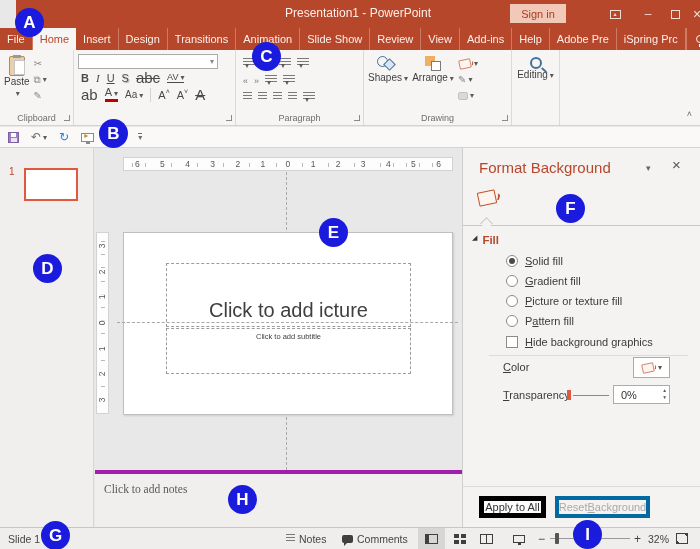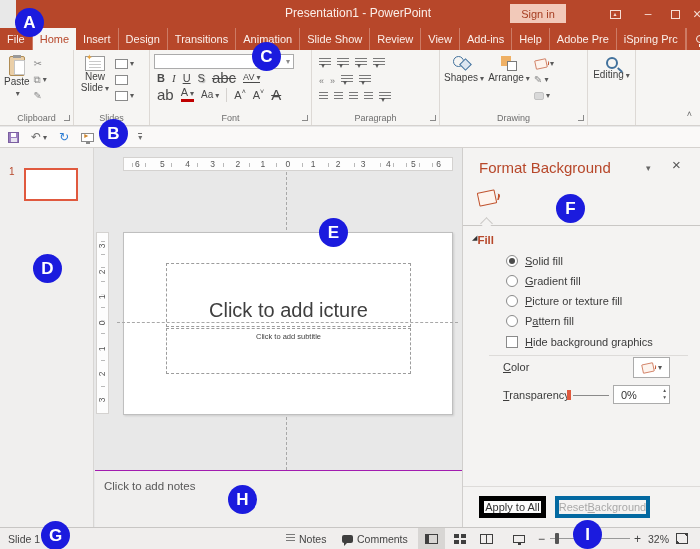--- a/index.html
+++ b/index.html
@@ -108,34 +108,34 @@
   .vruler::before { content:''; position:absolute; top:8px; bottom:8px; left:4px; width:4px; background:repeating-linear-gradient(#B9B9B9 0 1px,transparent 1px 13.2px); }
   .vruler span { position:relative; font-size:8.5px; color:#555; background:#FDFDFD; transform:rotate(-90deg); }
   .slide { position:absolute; left:28px; top:84px; width:330px; height:183px; background:#fff; border:1px solid #BFBFBF; box-shadow:1px 1px 2px rgba(0,0,0,.12); }
   .ph { position:absolute; left:42px; width:245px; border:1px dashed #9C9C9C; background:transparent; }
   .ph-title { top:30px; height:64px; display:flex; align-items:flex-end; justify-content:center; padding-bottom:4px; font-size:20px; color:#3F3F3F; font-weight:300; }
   .ph-sub { top:95px; height:46px; display:flex; align-items:flex-start; justify-content:center; padding-top:3px; font-size:7.5px; color:#3F3F3F; }
   .guide-v { position:absolute; left:191px; top:24px; bottom:0; width:0; border-left:1px dashed #A8A8A8; }
   .guide-h { position:absolute; top:174px; left:22px; right:4px; height:0; border-top:1px dashed #A8A8A8; }
 
   
-  .notes { position:absolute; left:95px; top:470px; width:367px; height:57px; background:#F0EFEE; border-top:1px solid #a21caf; }
+  .notes { position:absolute; left:95px; top:470px; width:367px; height:57px; background:#F0EFEE; border-top:4px solid #a21caf;font-family:Liberation Serif, serif; }
   .notes-text { position:absolute; left:9px; top:9px; font-size:11.5px; color:#595959; }
 
   
   .pane { position:absolute; left:462px; top:148px; right:0; bottom:22px; background:#F4F3F2; border-left:1px solid #D0CECC; font-size:11px; }
   .pane-title { position:absolute; left:16px; top:11px; font-size:15px; color:#B7472A; }
   .pane-dd { position:absolute; left:183px; top:15px; color:#666; font-size:9px; }
   .pane-x { position:absolute; left:209px; top:8px; color:#555; font-size:15px; }
   .bucket { position:absolute; left:15px; top:43px; width:18px; height:14px; border:1px solid #C0522D; background:#FDF4EE; transform:rotate(-12deg); border-radius:1px; }
   .bucket::after { content:''; position:absolute; right:-5px; top:3px; width:6px; height:7px; border-right:2px solid #C0522D; border-radius:0 3px 3px 0; transform:rotate(20deg); }
   .bucket.small { position:static; transform:rotate(-12deg) scale(.65); margin:-2px; }
   .tabline { position:absolute; left:0; right:0; top:77px; border-bottom:1px solid #C9C7C5; }
   .tabnotch { position:absolute; left:19px; top:71px; width:9px; height:9px; background:#F4F3F2; border-left:1px solid #C9C7C5; border-top:1px solid #C9C7C5; transform:rotate(45deg); }
-  .fill-hdr { position:absolute; left:9px; top:86px; display:flex; align-items:flex-start; }
+  .fill-hdr { position:absolute; left:9px; top:86px; display:flex; align-items:flex-start; gap:5px; }
   .fill-tri { font-size:7px; color:#333; }
   .fill-txt { font-weight:bold; color:#B7472A; font-size:11.5px; }
   .opt { position:absolute; left:43px; display:flex; align-items:center; gap:7px; height:16px; color:#3B3B3B; }
   .radio { width:12px; height:12px; border:1px solid #8A8A8A; border-radius:50%; background:#fff; position:relative; flex:none; }
   .radio.sel::after { content:''; position:absolute; left:2px; top:2px; width:6px; height:6px; border-radius:50%; background:#4A4A4A; }
   .chk { width:12px; height:12px; border:1px solid #8A8A8A; background:#fff; flex:none; }
   .pane-sep { position:absolute; left:26px; right:12px; top:207px; border-top:1px solid #DDDBD9; }
   .color-row { position:absolute; left:40px; top:213px; color:#3B3B3B; }
   .color-btn { position:absolute; left:170px; top:209px; width:37px; height:21px; background:#fff; border:1px solid #ABABAB; display:flex; align-items:center; justify-content:center; gap:3px; }
   .color-btn .dd2 { font-size:8px; color:#555; }
@@ -223,38 +223,20 @@
       </div>
       <div class="col">
         <span class="smallicon">✂</span>
         <span class="smallicon dd">⧉</span>
         <span class="smallicon">✎</span>
       </div>
       <div class="group-label">Clipboard</div>
       <div class="launcher"></div>
     </div>
 
-    <div class="group g-slides">
-      <div class="bigbtn" style="width:34px">
-        <span class="newslide-ic"></span>
-        <span class="dd">New Slide</span>
-      </div>
-      <div class="col">
-        <span class="smallicon dd">
-            <span class="mini-slide"></span>
-          </span>
-        <span class="smallicon">
-            <span class="mini-slide"></span>
-          </span>
-        <span class="smallicon dd">
-            <span class="mini-slide"></span>
-          </span>
-      </div>
-      <div class="group-label">Slides</div>
-    </div>
 
     <div class="group g-font">
       <div class="fontname-row">
         <div class="fontname">
             <span></span>
             <span class="caret">▾</span>
           </div>
       </div>
       <div class="fmt-row">
         <span class="fb b-b">B</span>
@@ -266,21 +248,20 @@
       </div>
       <div class="fmt-row">
         <span class="fb b-strike" style="text-decoration:none;">ab</span>
         <span class="fb b-color dd">A</span>
         <span class="fb b-case dd">Aa</span>
         <span class="vsep"></span>
         <span class="fb"><span>A</span><span class="tiny-ar">˄</span></span>
         <span class="fb"><span>A</span><span class="tiny-ar">˅</span></span>
         <span class="fb b-strike">A</span>
       </div>
-      <div class="group-label">Font</div>
       <div class="launcher"></div>
     </div>
 
     <div class="group g-par">
       <div class="par-row">
         <span class="lines dd"></span>
         <span class="lines dd"></span>
         <span class="lines dd"></span>
         <span class="lines dd"></span>
       </div>

